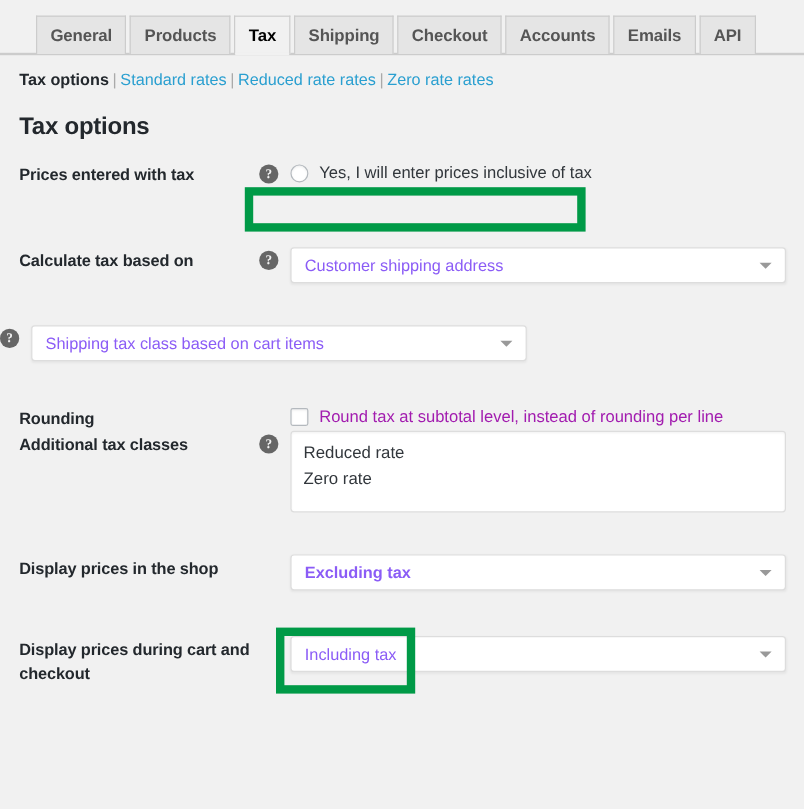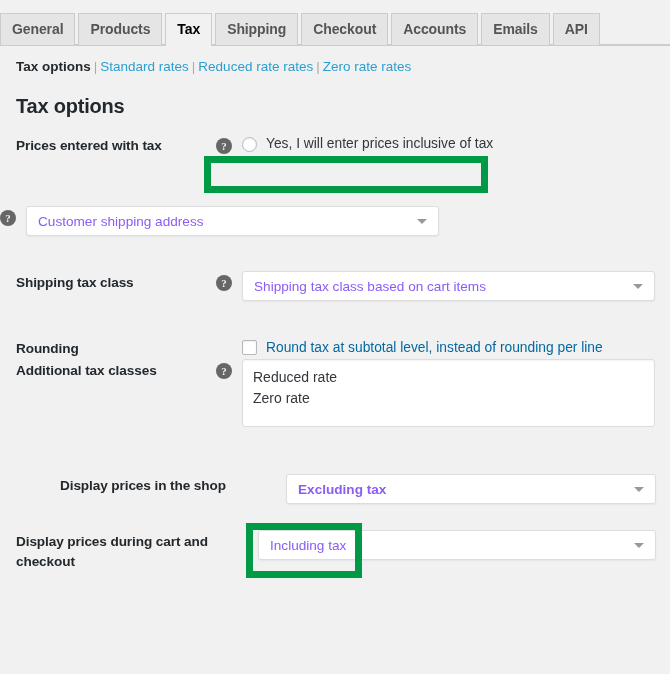--- a/index.html
+++ b/index.html
@@ -10,21 +10,21 @@
     height: 674px;
     background: #f1f1f1;
     font-family: "Liberation Sans", sans-serif;
     overflow: hidden;
   }
 
   
   .tab-bar {
     position: relative;
     height: 46px;
-    padding-left: 0;
+    padding-left: 30px;
     padding-top: 13px;
     border-bottom: 1px solid #ccc;
   }
   .tab-bar::after {
     content: "";
     position: absolute;
     left: 0; right: 0; bottom: 0;
     height: 1px;
     background: #ccc;
   }
@@ -225,21 +225,21 @@
     border: 1px solid #b4b9be;
     background: #fff;
     border-radius: 2px;
     box-shadow: inset 0 1px 2px rgba(0,0,0,.07);
     flex: 0 0 15px;
     cursor: pointer;
   }
   .cb-label {
     margin-left: 9px;
     font-size: 13.8px;
-    color: #0369a1;
+    color: #a21caf;
     cursor: pointer;
   }
 
   
   .textarea {
     background: #fff;
     border: 1px solid #ddd;
     border-radius: 3px;
     box-shadow: 0 1px 2px rgba(0,0,0,.05) inset;
     padding: 7px 10px;
@@ -279,37 +279,37 @@
             <span class="radio-label">Yes, I will enter prices inclusive of tax</span>
           </div>
         </div>
       </div>
 
       <div class="hl" style="left:-12px; top:22px; width:284px; height:37px;"></div>
     </div>
   </div>
 
   <div class="row" style="margin-top:50px;">
+    <div class="row-label">Calculate tax based on</div>
     <div class="row-field">
       <div class="field-inner">
         <div class="helpcol">
           <span class="helptip">?</span>
         </div>
         <div style="flex:1 1 auto; max-width:413px;">
           <div class="select">
             <span>Customer shipping address</span>
             <span class="arrow"></span>
           </div>
         </div>
       </div>
     </div>
   </div>
 
   <div class="row" style="margin-top:35px;">
-    <div class="row-label">Shipping tax class</div>
     <div class="row-field">
       <div class="field-inner">
         <div class="helpcol">
           <span class="helptip">?</span>
         </div>
         <div style="flex:1 1 auto; max-width:413px;">
           <div class="select">
             <span>Shipping tax class based on cart items</span>
             <span class="arrow"></span>
           </div>
@@ -339,36 +339,36 @@
           <span class="helptip">?</span>
         </div>
         <div style="flex:1 1 auto; max-width:413px;">
           <div class="textarea">Reduced rate
 Zero rate</div>
         </div>
       </div>
     </div>
   </div>
 
-  <div class="row" style="margin-top:47px;padding-left:44px;">
+  <div class="row" style="margin-top:35px;">
     <div class="row-label">Display prices in the shop</div>
     <div class="row-field">
       <div class="field-inner">
         <div class="helpcol"></div>
         <div style="flex:1 1 auto; max-width:413px;font-weight:bold;">
           <div class="select">
             <span>Excluding tax</span>
             <span class="arrow"></span>
           </div>
         </div>
       </div>
     </div>
   </div>
 
-  <div class="row" style="margin-top:26px;gap:16px;">
+  <div class="row" style="margin-top:38px;">
     <div class="row-label">Display prices during cart and checkout</div>
     <div class="row-field">
       <div class="field-inner">
         <div class="helpcol"></div>
         <div style="flex:1 1 auto; max-width:413px;">
           <div class="select">
             <span>Including tax</span>
             <span class="arrow"></span>
           </div>
         </div>

